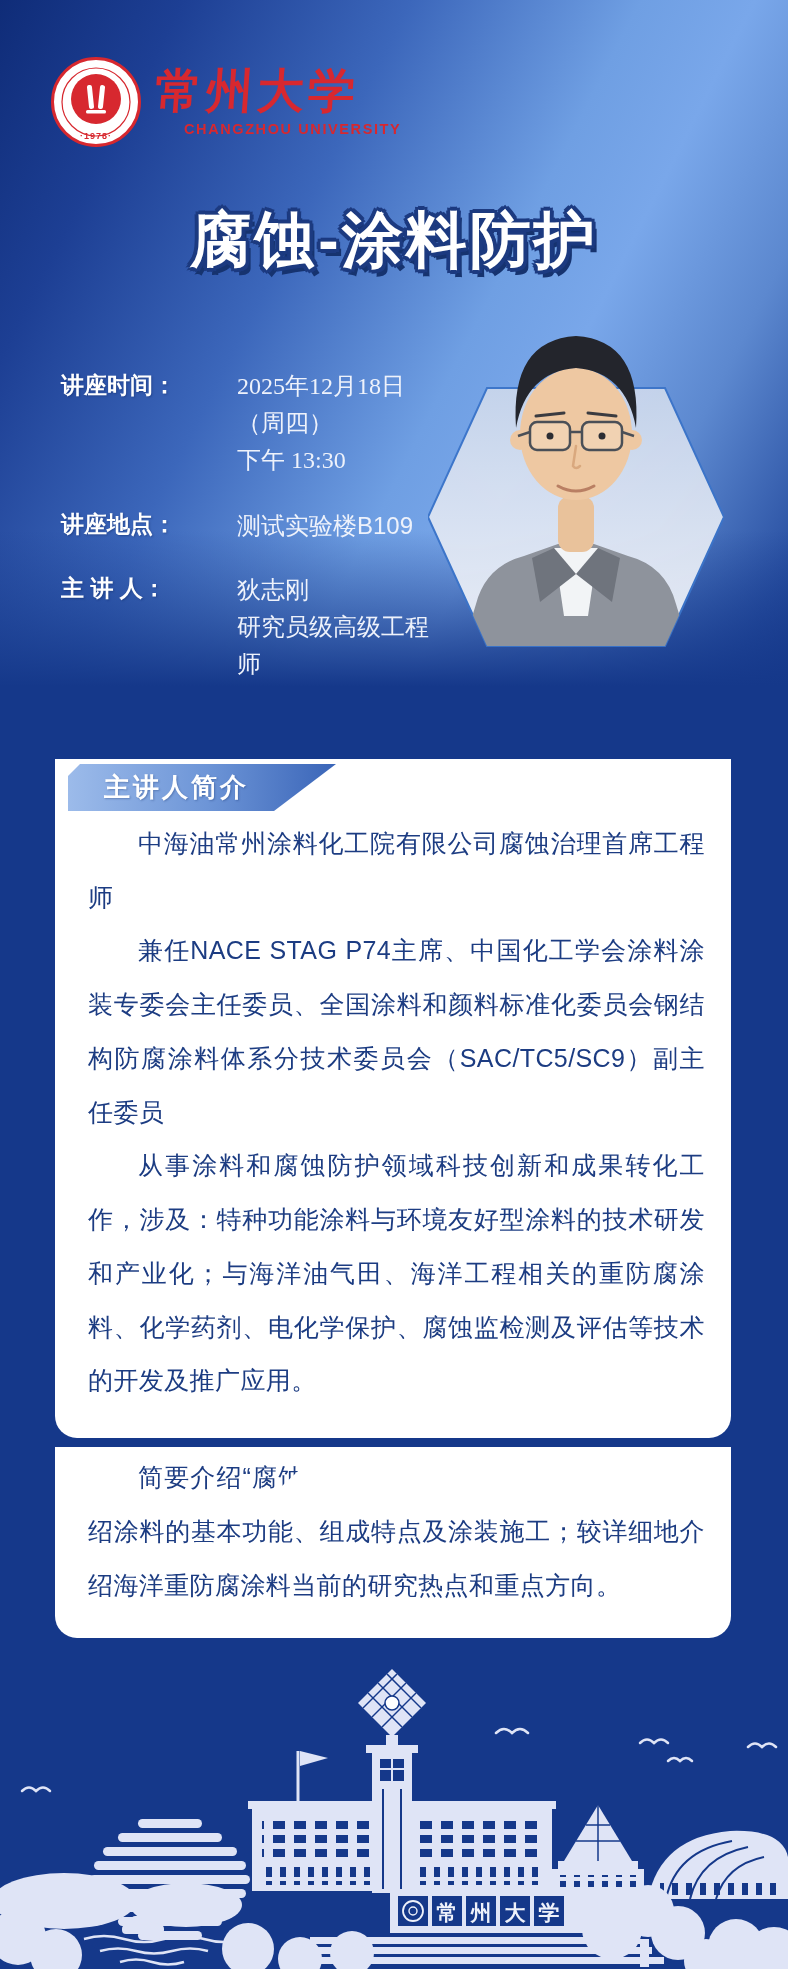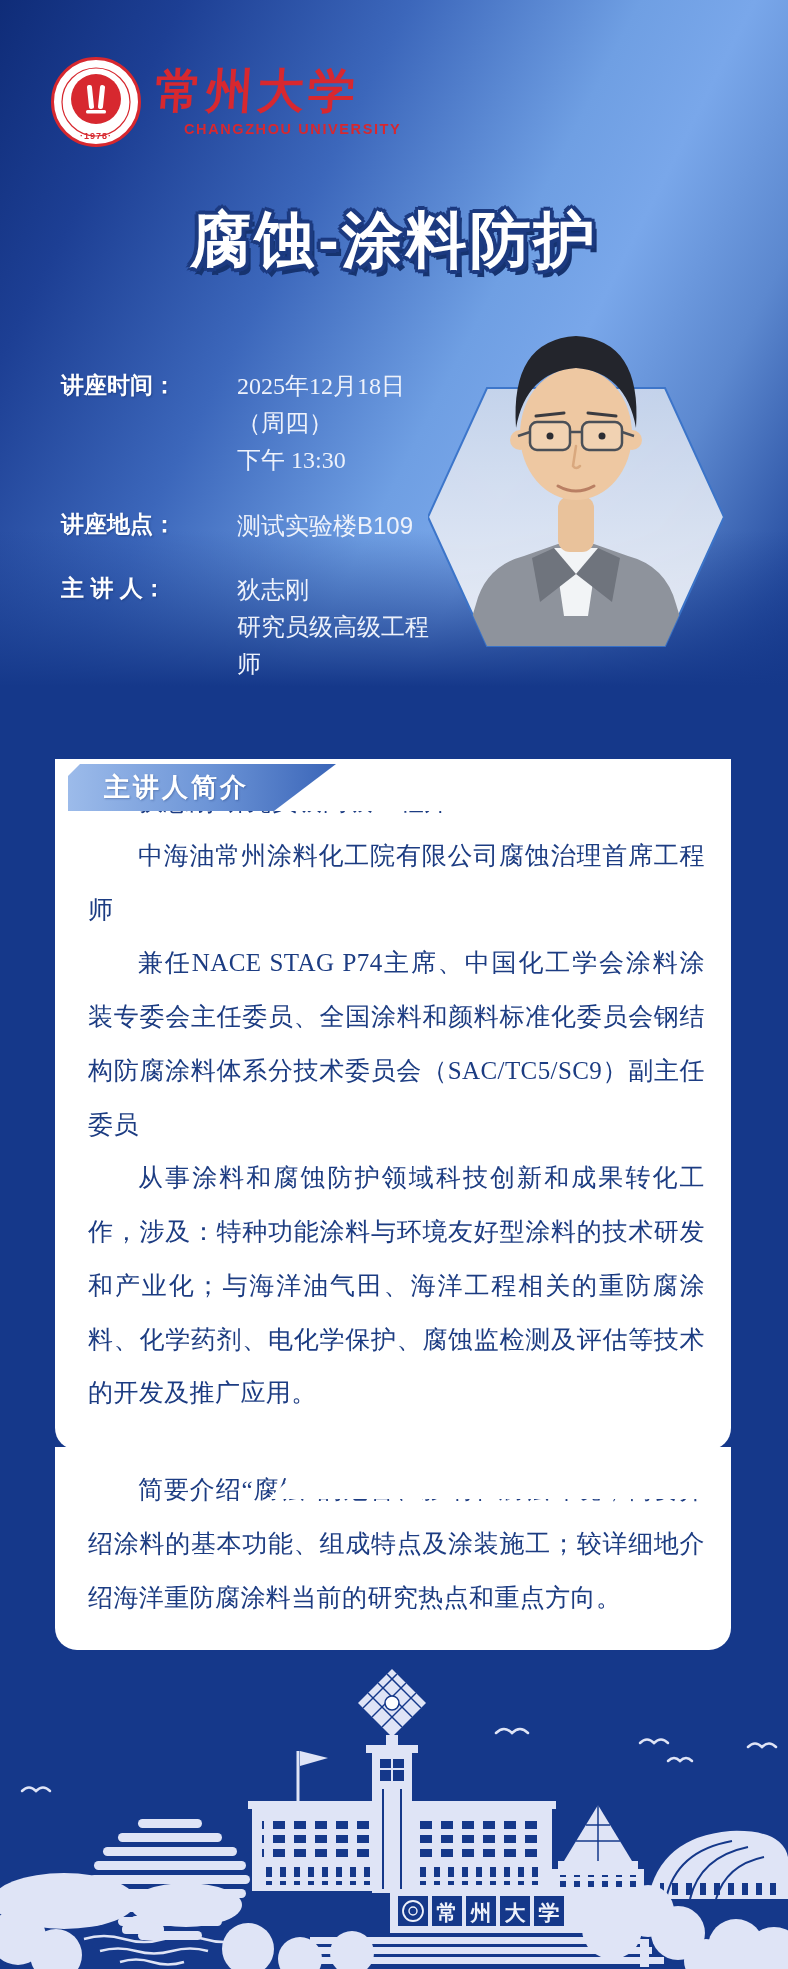--- a/index.html
+++ b/index.html
@@ -36,32 +36,32 @@
   .info-lines{font-size:24px;color:#eef2fb;line-height:1.55;margin-left:48px;}
   .v-serif{font-family:"Liberation Serif",serif;}
 
   
   .avatar{position:absolute;left:428px;top:306px;z-index:2;}
 
   
   .section{position:absolute;left:0;width:788px;z-index:4;}
   .section-1{top:707px;}
   .section-2{top:1395px;}
-  .card{position:relative;margin:0 57px 0 55px;font-family:Liberation Serif, serif;}
+  .card{position:relative;margin:0 57px 0 55px;}
   .card-topstrip{position:absolute;top:0;left:0;right:0;height:52px;background:#ffffff;
         clip-path:polygon(213px 100%,269px 0,calc(100% - 20px) 0,100% 20px,100% 100%,213px 100%);}
   .tab{position:absolute;top:5px;left:13px;height:47px;width:268px;z-index:2;
        display:flex;align-items:center;padding-left:36px;box-sizing:border-box;
        background:linear-gradient(90deg,#9cbbea 0%,#6d95d7 52%,#3a65b8 100%);
        clip-path:polygon(0 12px,12px 0,100% 0,calc(100% - 62px) 100%,0 100%);}
   .tab-label{color:#ffffff;font-weight:bold;font-size:26px;letter-spacing:3px;
              text-shadow:1px 1px 2px rgba(20,50,110,.35);}
   .section-2 .tab-label{letter-spacing:10px;}
   .card-body{background:#ffffff;border-radius:0 0 22px 22px;margin-top:52px;
-             padding:16px 26px 30px 33px;}
+             padding:4px 26px 30px 33px;}
   .section-2 .card-body{padding-bottom:26px;}
   .card-body p{margin:0;color:#1c3c82;font-size:25px;line-height:2.15;
                text-indent:2em;letter-spacing:.4px;text-align:justify;}
 
   
   .campus{position:absolute;left:0;bottom:0;z-index:1;}
   .li{fill:#dfe4f6;}
   .cut{fill:#15388a;}
   .lstroke{stroke:#dfe4f6;fill:none;}
   .nstroke{stroke:#15388a;fill:none;}

